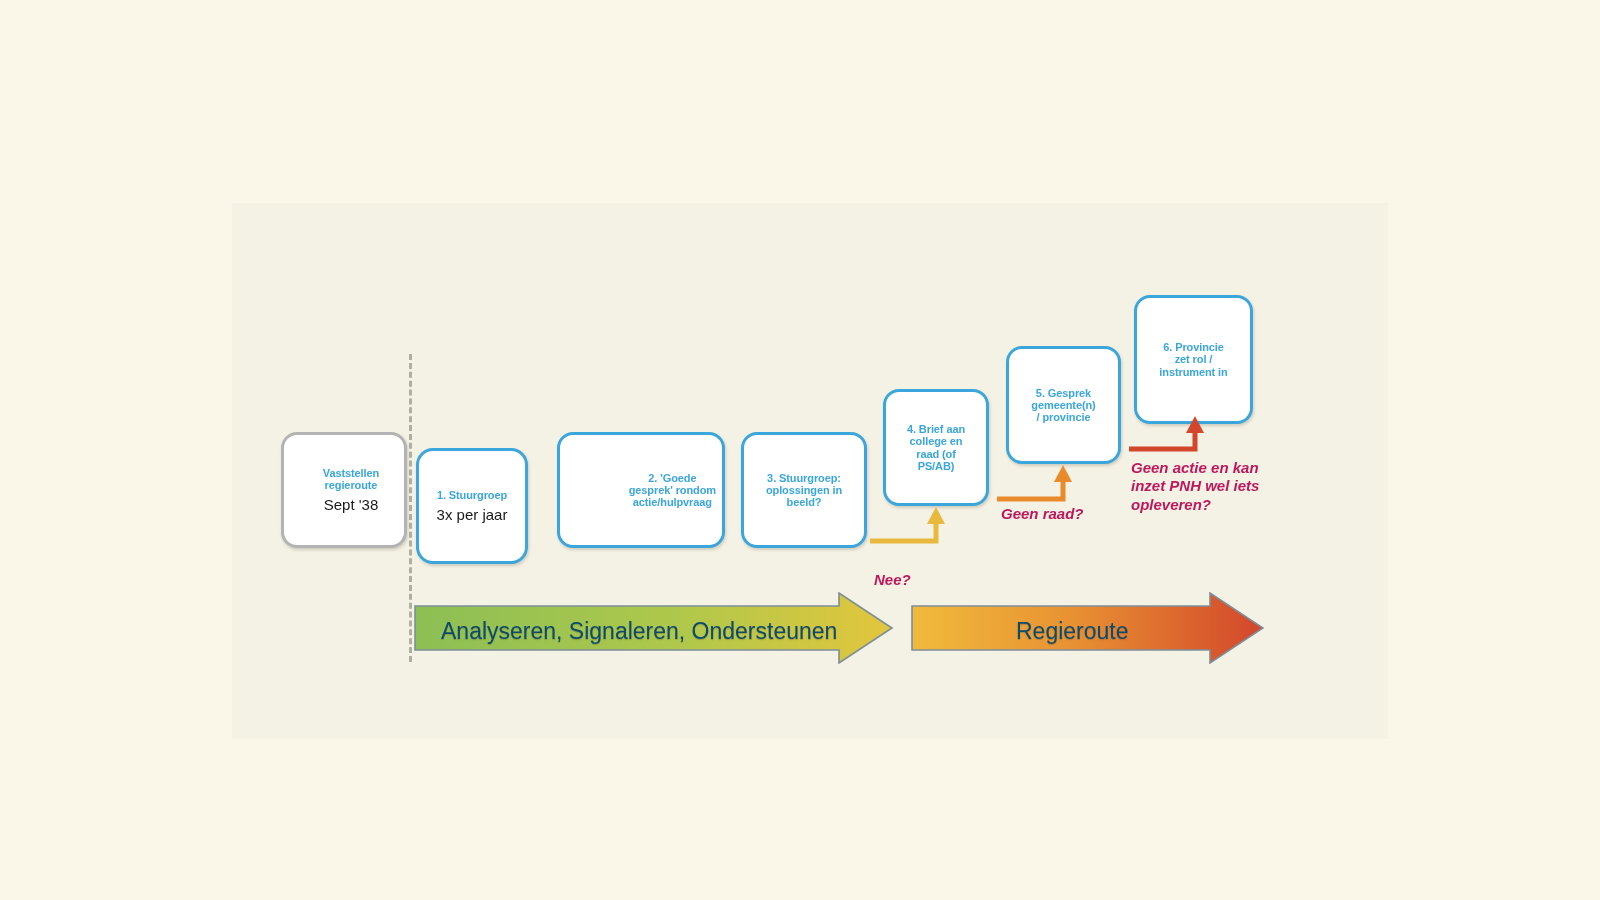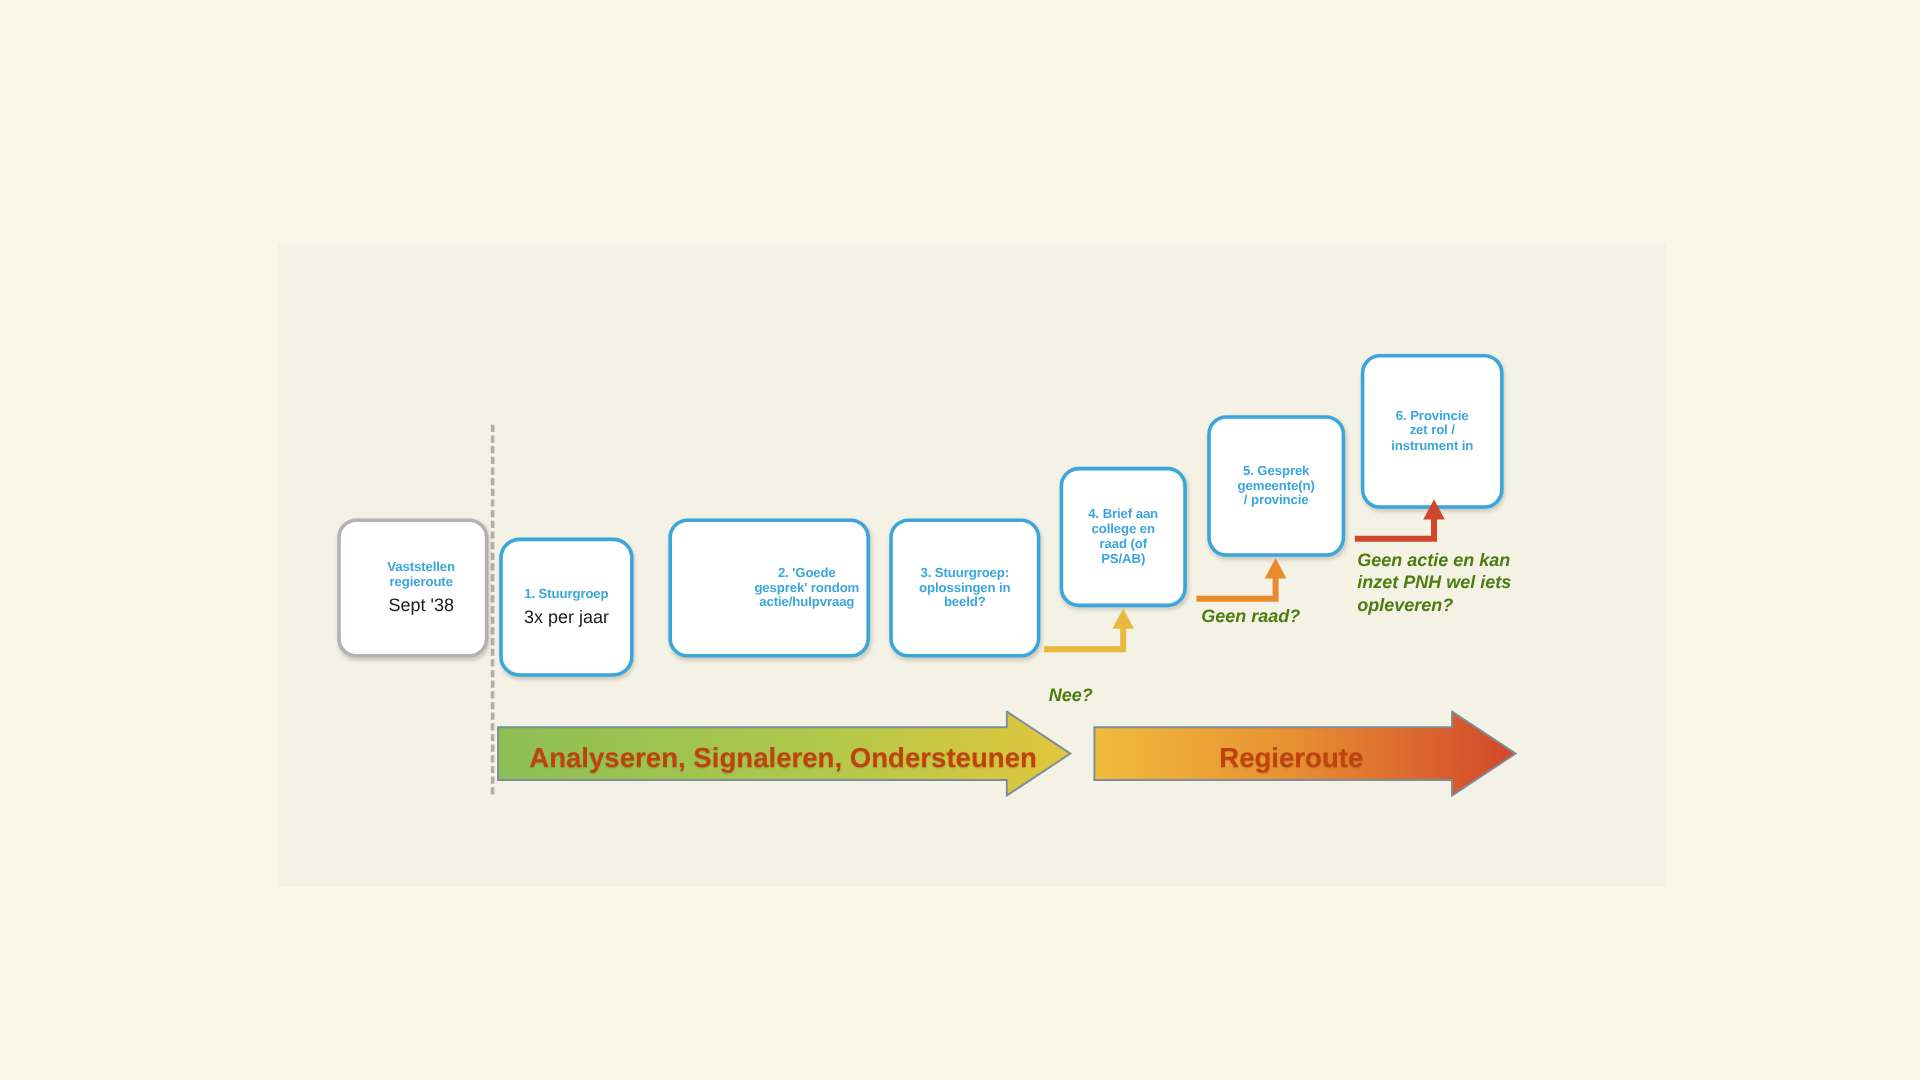--- a/index.html
+++ b/index.html
@@ -85,47 +85,46 @@
 
   
   .connector {
     position: absolute;
   }
   .conn-label {
     position: absolute;
     font-style: italic;
     font-weight: bold;
     font-size: 15px;
-    color: #4d7c0f;
+    color: #be185d;
     line-height: 1.22;
     white-space: pre-line;
   }
   #conn-nee     { left: 866px; top: 505px; }
   #lbl-nee      { left: 874px; top: 547px; margin-top: 24px; }
   #conn-geenactie { left: 993px; top: 463px; }
   #lbl-geenactie  { left: 1001px; top: 505px; }
   #conn-pnh     { left: 1125px; top: 415px; }
   #lbl-pnh      { left: 1131px; top: 459px; }
 
   
   #arrows {
     position: absolute;
     left: 414px;
     top: 592px;
     width: 850px;
     height: 72px;
   }
   .phase-label {
     position: absolute;
-    color: #c2410c;
+    color: #0c4a6e;
     font-size: 23px;
     line-height: 1;
     text-shadow: 0 1px 1px rgba(90,80,40,0.35);
     white-space: nowrap;
-    font-weight: bold;
   }
   #phase-label-0 { left: 441px; top: 620px; }
   #phase-label-1 { left: 1016px; top: 620px; }
 </style>
 </head>
 <body>
 
 <div id="stage">
 
   <div id="panel"></div>

